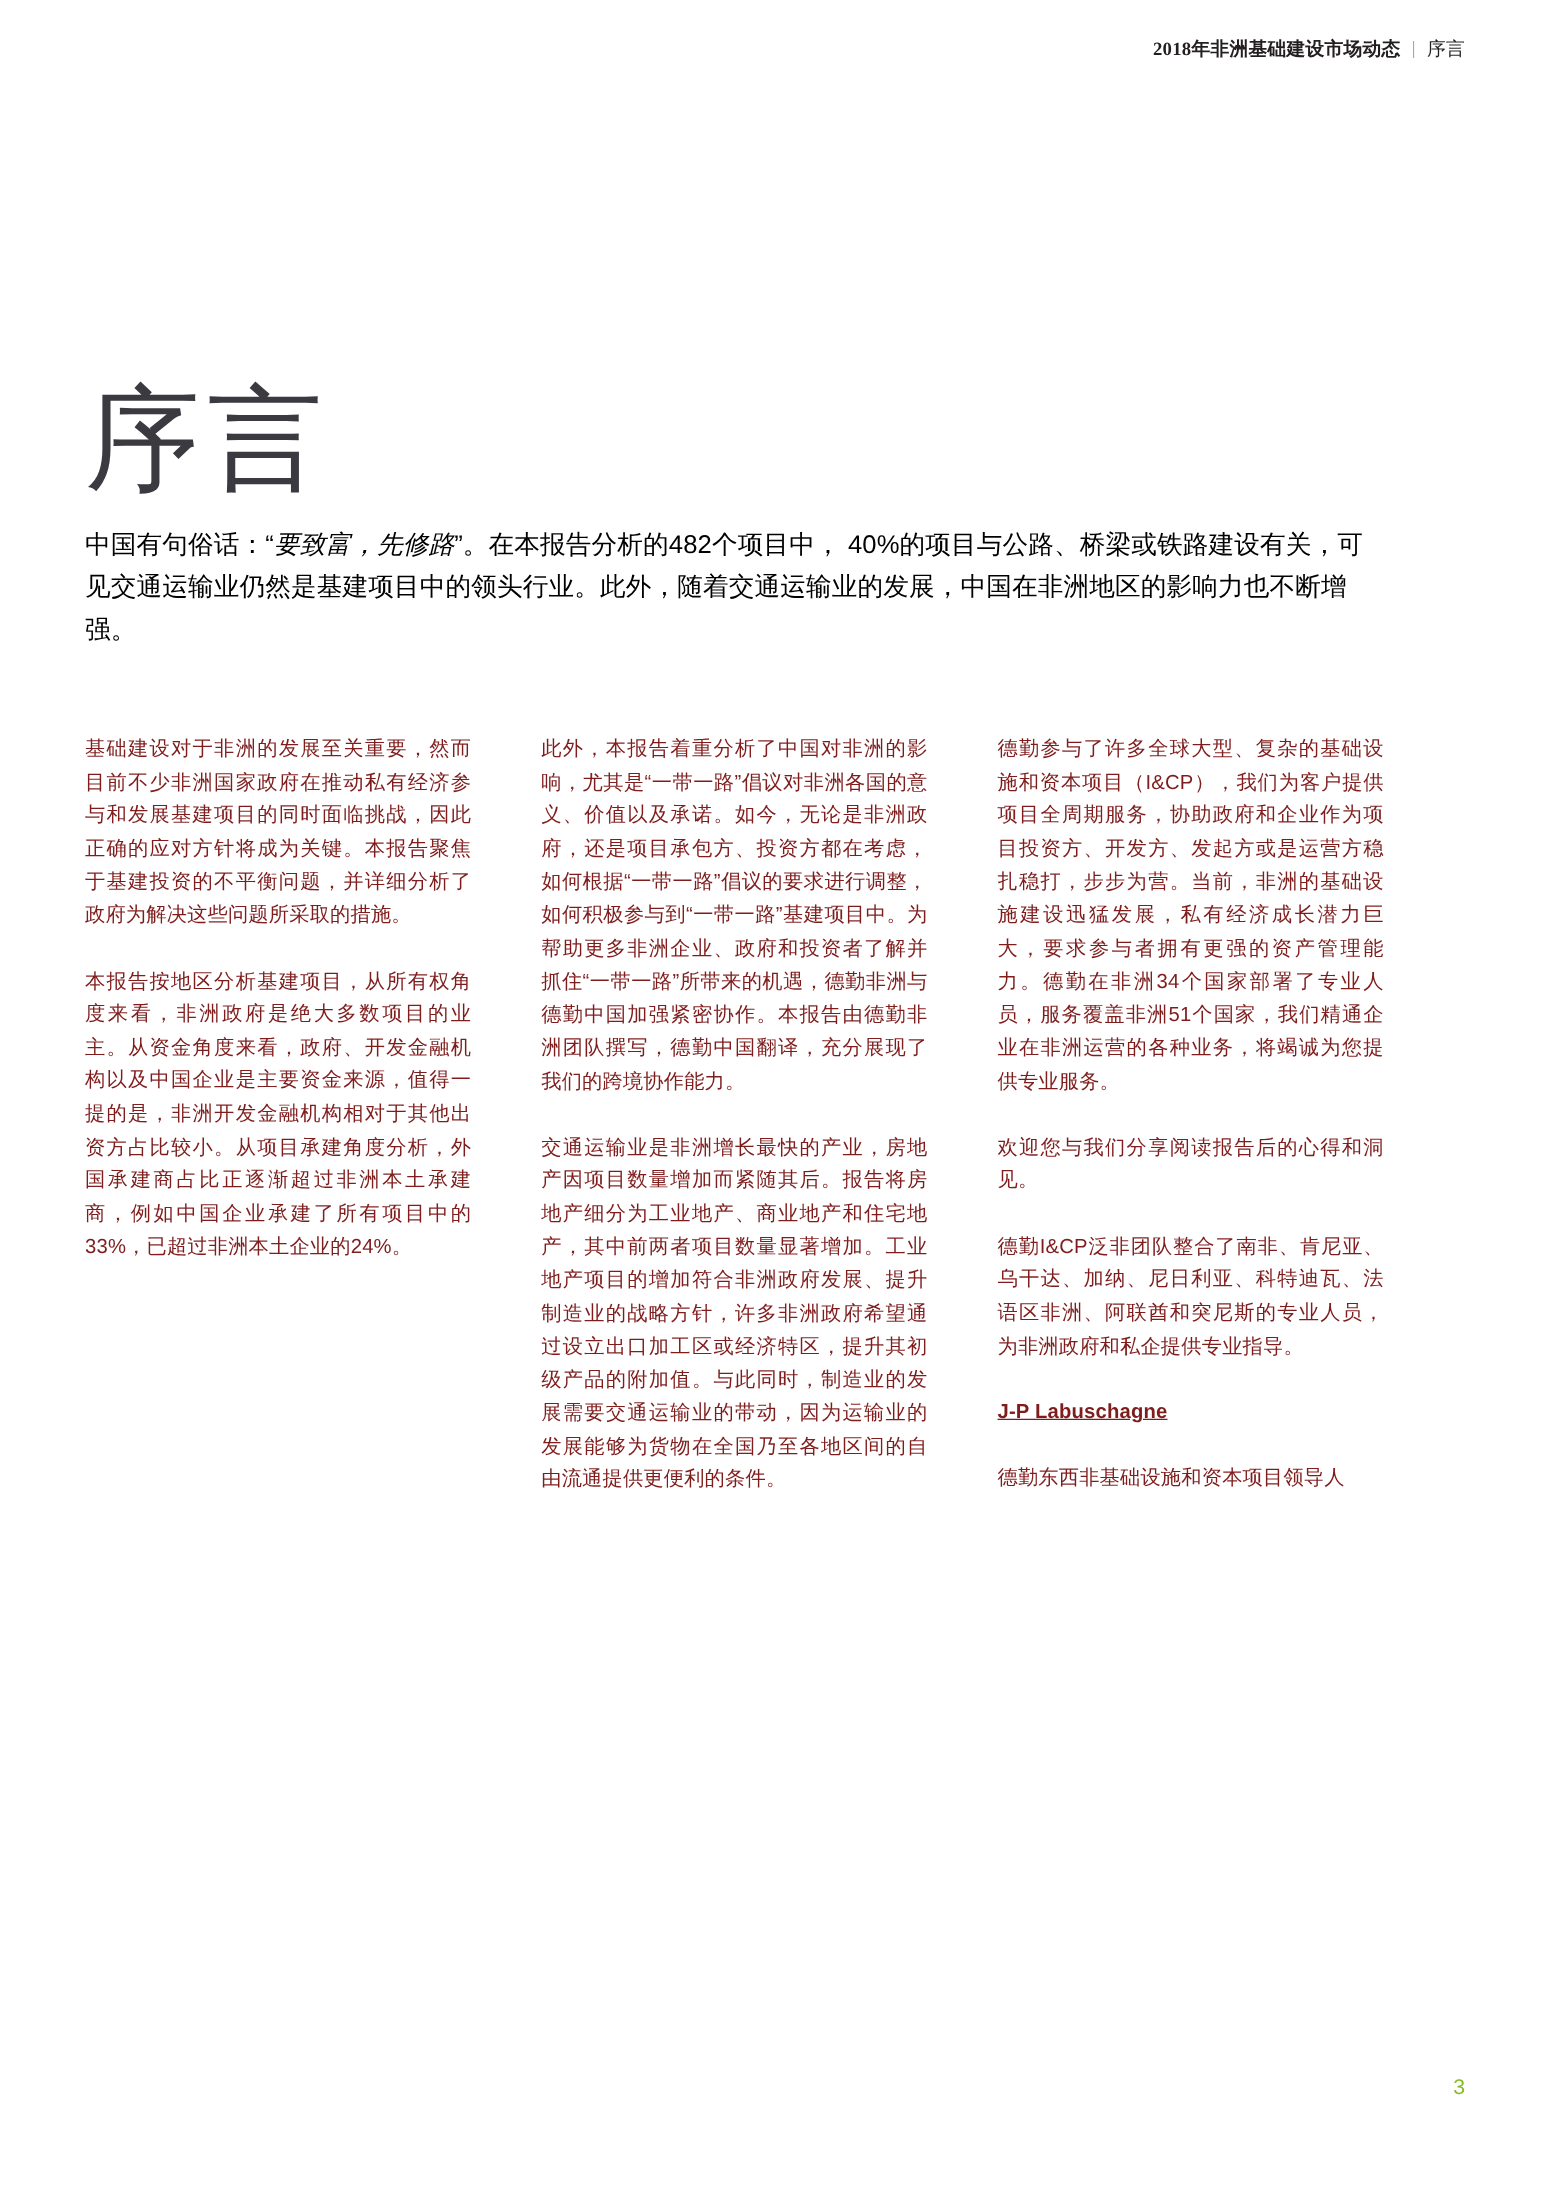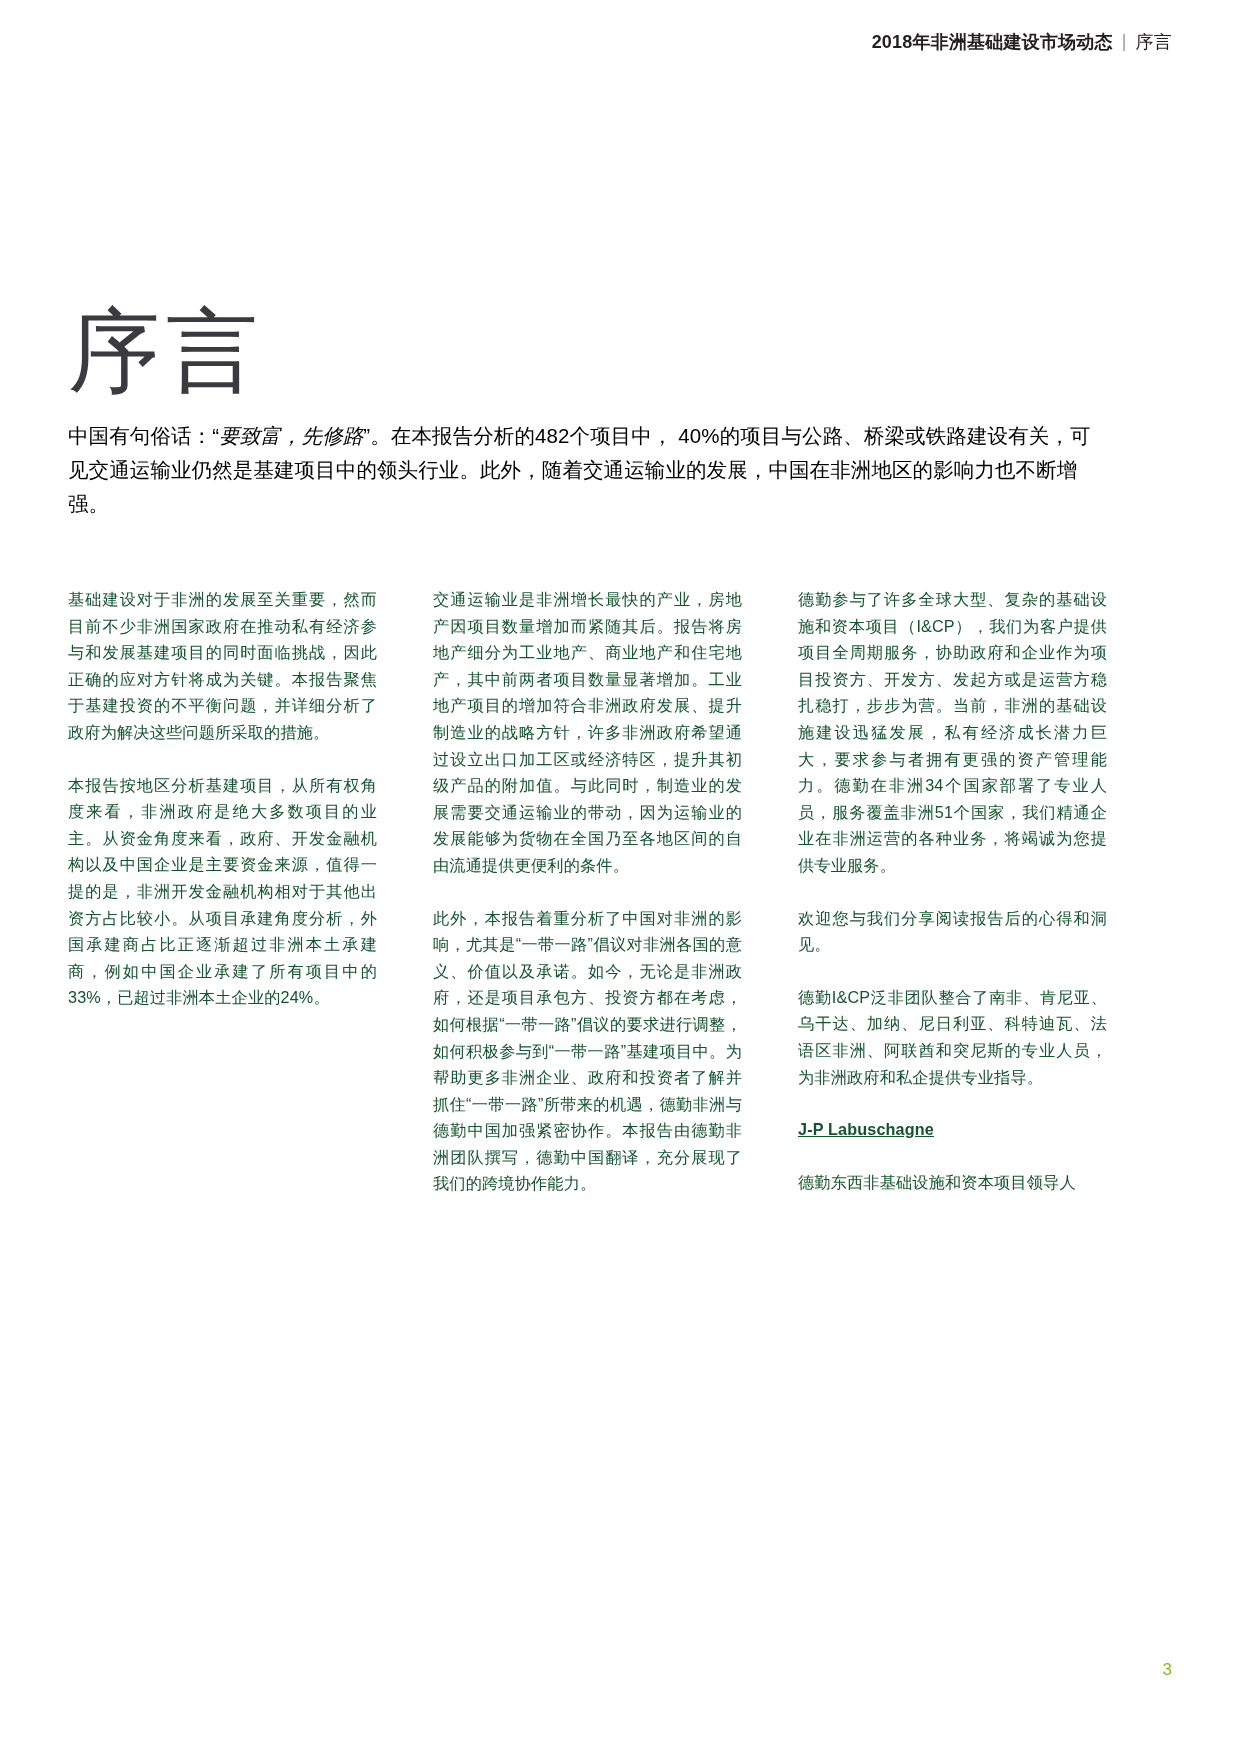--- a/index.html
+++ b/index.html
@@ -14,27 +14,28 @@
     font-family: "Liberation Sans", "DejaVu Sans", sans-serif;
     color: #231f20;
     overflow: hidden;
   }
 
   
   .page-header {
     position: absolute;
     top: 30px;
     right: 68px;
-    font-size: 18px;
+    font-size: 15px;
     letter-spacing: 0.2px;
     color: #231f20;
     white-space: nowrap;
     display: flex;
     align-items: flex-start;
     gap: 9px;
+    font-family: Liberation Serif, serif;
   }
   .page-header .hdr-title { font-weight: 700; }
   .page-header .hdr-sep {
     color: #9a9a9a;
     font-weight: 400;
     transform: translateY(1px);
   }
   .page-header .hdr-section { font-weight: 400; }
 
   
@@ -78,21 +79,21 @@
   .col {
     width: 309px;
     flex: 0 0 309px;
   }
   .col p {
     margin: 0 0 26px 0;
     font-size: 16.2px;
     line-height: 26.6px;
     text-align: justify;
     text-justify: inter-ideograph;
-    color: #14532d;
+    color: #7f1d1d;
     letter-spacing: 0.15px;
   }
   .col p:last-child { margin-bottom: 0; }
 
   .sig-name {
     margin: 0 0 2px 0;
     font-size: 16.2px;
     line-height: 26.6px;
     font-weight: 700;
     color: #86bc25;
@@ -133,22 +134,22 @@
 </p>
 
 <div class="columns">
 
   <div class="col">
     <p>基础建设对于非洲的发展至关重要，然而目前不少非洲国家政府在推动私有经济参与和发展基建项目的同时面临挑战，因此正确的应对方针将成为关键。本报告聚焦于基建投资的不平衡问题，并详细分析了政府为解决这些问题所采取的措施。</p>
     <p>本报告按地区分析基建项目，从所有权角度来看，非洲政府是绝大多数项目的业主。从资金角度来看，政府、开发金融机构以及中国企业是主要资金来源，值得一提的是，非洲开发金融机构相对于其他出资方占比较小。从项目承建角度分析，外国承建商占比正逐渐超过非洲本土承建商，例如中国企业承建了所有项目中的33%，已超过非洲本土企业的24%。</p>
   </div>
 
   <div class="col">
+    <p>此外，本报告着重分析了中国对非洲的影响，尤其是“一带一路”倡议对非洲各国的意义、价值以及承诺。如今，无论是非洲政府，还是项目承包方、投资方都在考虑，如何根据“一带一路”倡议的要求进行调整，如何积极参与到“一带一路”基建项目中。为帮助更多非洲企业、政府和投资者了解并抓住“一带一路”所带来的机遇，德勤非洲与德勤中国加强紧密协作。本报告由德勤非洲团队撰写，德勤中国翻译，充分展现了我们的跨境协作能力。</p>
     <p>交通运输业是非洲增长最快的产业，房地产因项目数量增加而紧随其后。报告将房地产细分为工业地产、商业地产和住宅地产，其中前两者项目数量显著增加。工业地产项目的增加符合非洲政府发展、提升制造业的战略方针，许多非洲政府希望通过设立出口加工区或经济特区，提升其初级产品的附加值。与此同时，制造业的发展需要交通运输业的带动，因为运输业的发展能够为货物在全国乃至各地区间的自由流通提供更便利的条件。</p>
-    <p>此外，本报告着重分析了中国对非洲的影响，尤其是“一带一路”倡议对非洲各国的意义、价值以及承诺。如今，无论是非洲政府，还是项目承包方、投资方都在考虑，如何根据“一带一路”倡议的要求进行调整，如何积极参与到“一带一路”基建项目中。为帮助更多非洲企业、政府和投资者了解并抓住“一带一路”所带来的机遇，德勤非洲与德勤中国加强紧密协作。本报告由德勤非洲团队撰写，德勤中国翻译，充分展现了我们的跨境协作能力。</p>
   </div>
 
   <div class="col">
     <p>德勤参与了许多全球大型、复杂的基础设施和资本项目（I&amp;CP），我们为客户提供项目全周期服务，协助政府和企业作为项目投资方、开发方、发起方或是运营方稳扎稳打，步步为营。当前，非洲的基础设施建设迅猛发展，私有经济成长潜力巨大，要求参与者拥有更强的资产管理能力。德勤在非洲34个国家部署了专业人员，服务覆盖非洲51个国家，我们精通企业在非洲运营的各种业务，将竭诚为您提供专业服务。</p>
     <p>欢迎您与我们分享阅读报告后的心得和洞见。</p>
     <p>德勤I&amp;CP泛非团队整合了南非、肯尼亚、乌干达、加纳、尼日利亚、科特迪瓦、法语区非洲、阿联酋和突尼斯的专业人员，为非洲政府和私企提供专业指导。</p>
     <p class="sig-name">J-P Labuschagne</p>
     <p class="sig-role">德勤东西非基础设施和资本项目领导人</p>
   </div>
 

